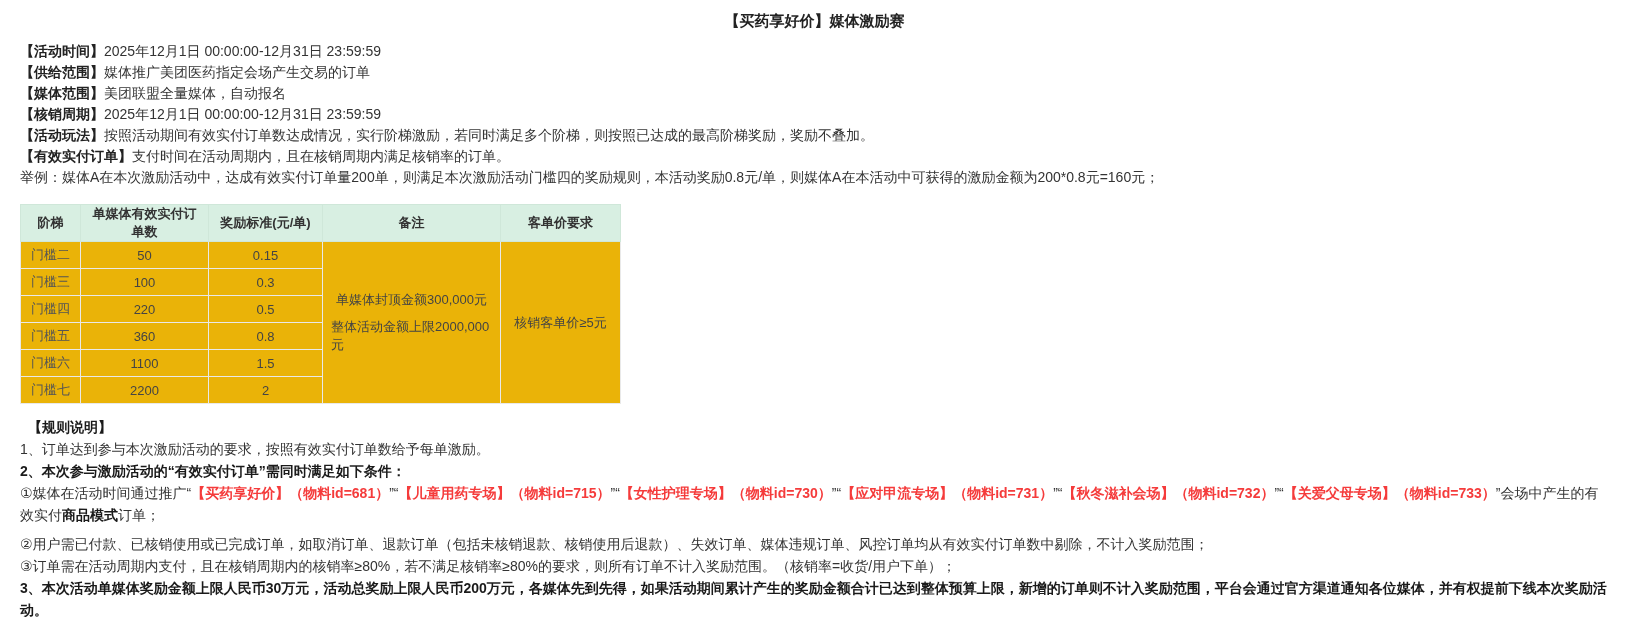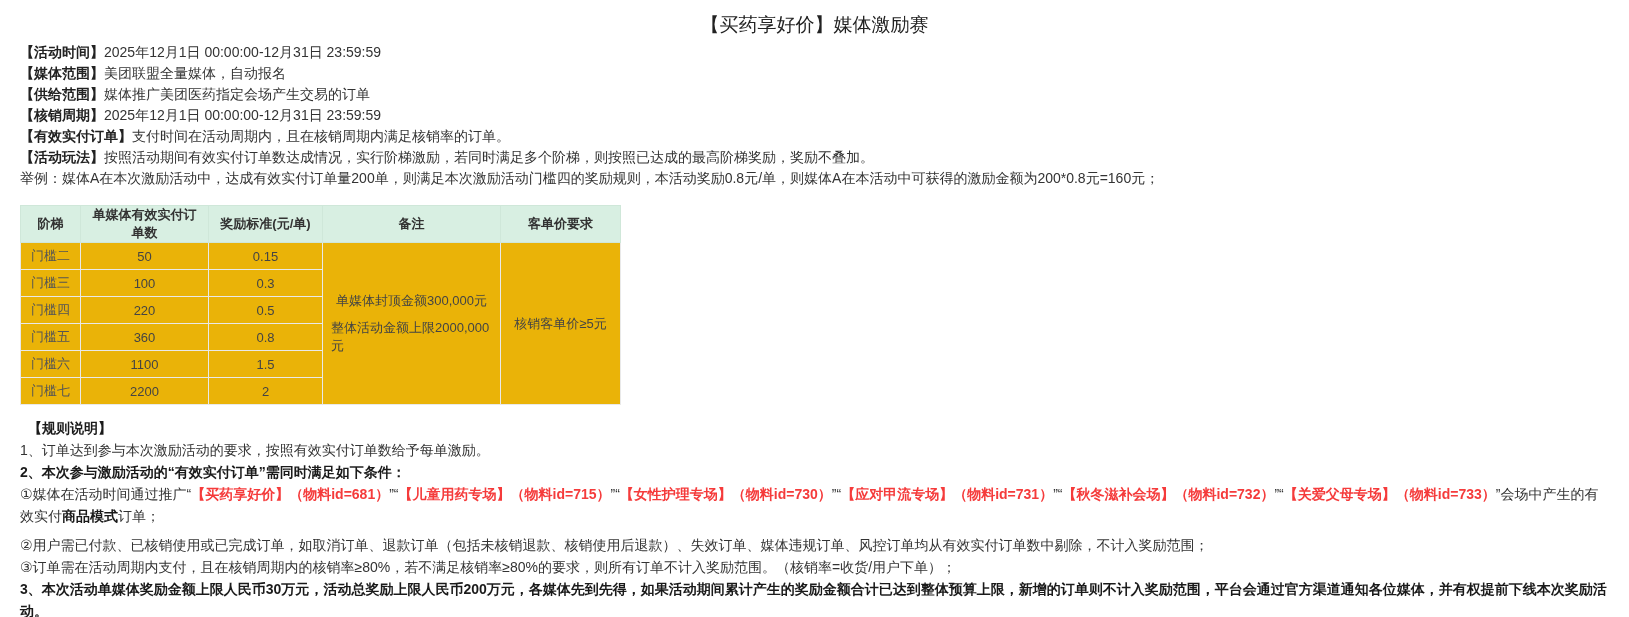--- a/index.html
+++ b/index.html
@@ -14,24 +14,24 @@
     height:617px;
     overflow:hidden;
     background:#fff;
     font-family:"Liberation Sans","DejaVu Sans",sans-serif;
     font-size:14px;
     color:var(--text);
   }
   .page{padding:12px 20px 0 20px;}
   .title{
     text-align:center;
-    font-weight:normal;
-    font-size:19px;
+    font-weight:bold;
+    font-size:15px;
     color:#222;
-    margin-bottom:4px;
+    margin-bottom:10px;
   }
   .info-line{line-height:21px;}
   .info-label{font-weight:bold;color:#222;}
   .example{line-height:21px;}
   table.rewards{
     border-collapse:collapse;
     margin:16px 0 12px 0;
     font-size:13px;
     color:#444;
     table-layout:fixed;
@@ -67,25 +67,25 @@
 </style>
 </head>
 <body>
 
 <div class="page">
 
   <div class="title">【买药享好价】媒体激励赛</div>
 
   <div>
       <div class="info-line"><span class="info-label">【活动时间】</span><span>2025年12月1日 00:00:00-12月31日 23:59:59</span></div>
+      <div class="info-line"><span class="info-label">【供给范围】</span><span>媒体推广美团医药指定会场产生交易的订单</span></div>
       <div class="info-line"><span class="info-label">【媒体范围】</span><span>美团联盟全量媒体，自动报名</span></div>
-      <div class="info-line"><span class="info-label">【供给范围】</span><span>媒体推广美团医药指定会场产生交易的订单</span></div>
       <div class="info-line"><span class="info-label">【核销周期】</span><span>2025年12月1日 00:00:00-12月31日 23:59:59</span></div>
+      <div class="info-line"><span class="info-label">【活动玩法】</span><span>按照活动期间有效实付订单数达成情况，实行阶梯激励，若同时满足多个阶梯，则按照已达成的最高阶梯奖励，奖励不叠加。</span></div>
       <div class="info-line"><span class="info-label">【有效实付订单】</span><span>支付时间在活动周期内，且在核销周期内满足核销率的订单。</span></div>
-      <div class="info-line"><span class="info-label">【活动玩法】</span><span>按照活动期间有效实付订单数达成情况，实行阶梯激励，若同时满足多个阶梯，则按照已达成的最高阶梯奖励，奖励不叠加。</span></div>
     </div>
 
   <div class="example">举例：媒体A在本次激励活动中，达成有效实付订单量200单，则满足本次激励活动门槛四的奖励规则，本活动奖励0.8元/单，则媒体A在本活动中可获得的激励金额为200*0.8元=160元；</div>
 
   <table class="rewards">
     <colgroup>
       <col style="width:60px">
       <col style="width:128px">
       <col style="width:114px">
       <col style="width:178px">

